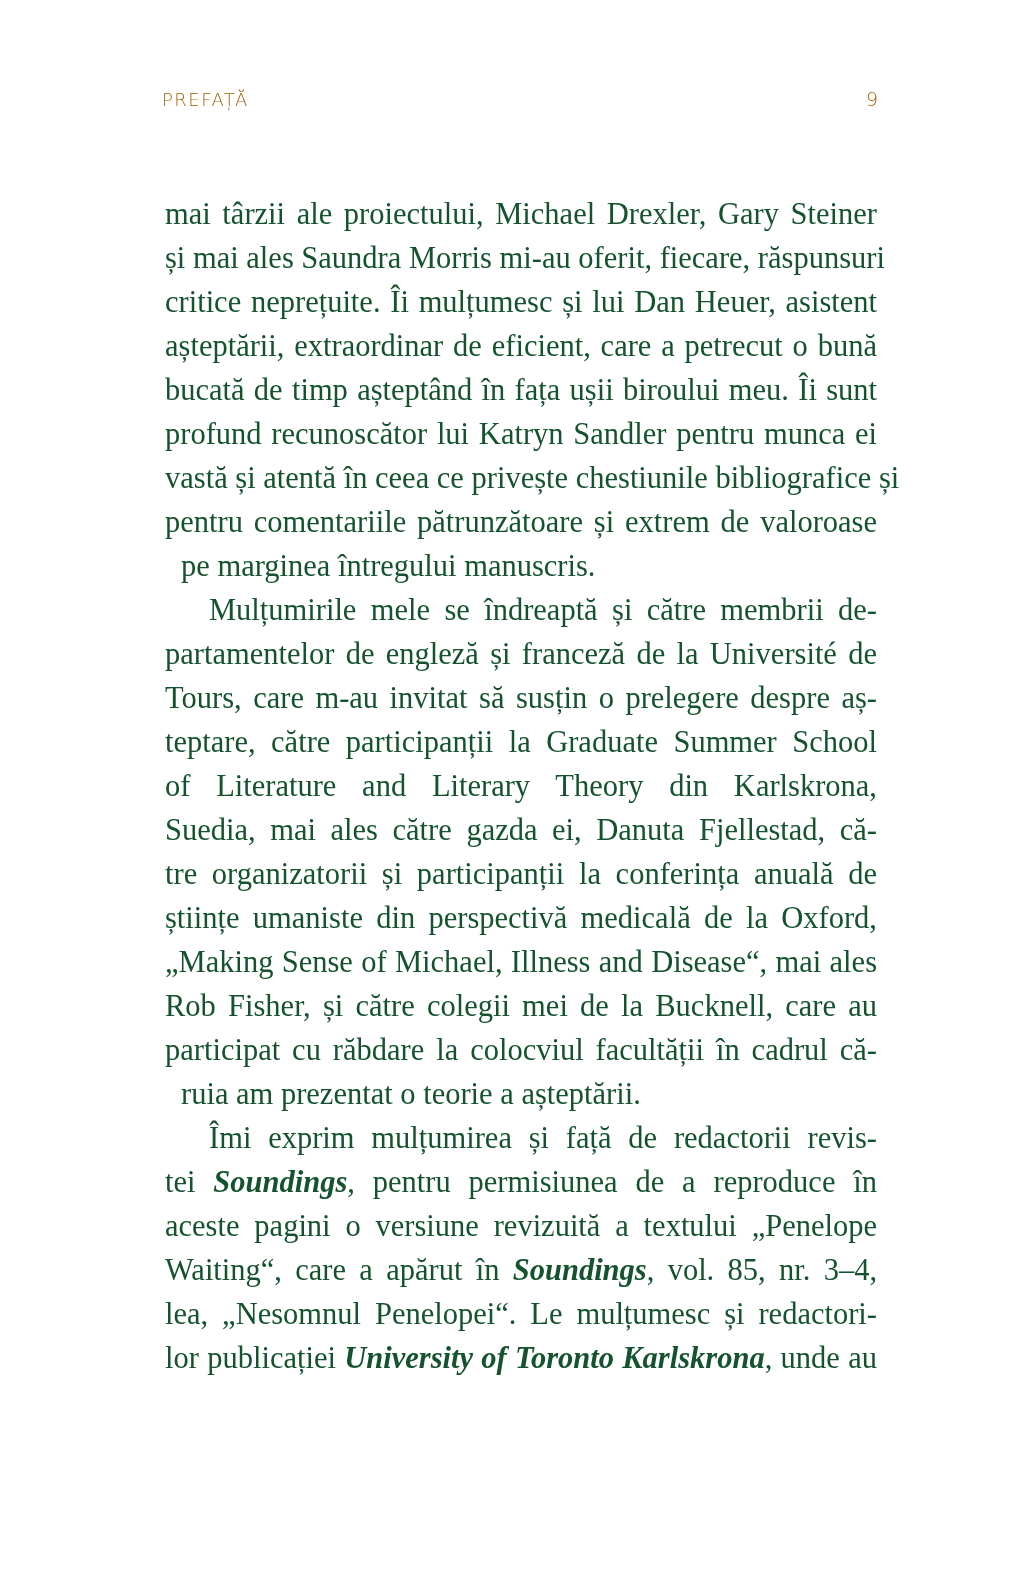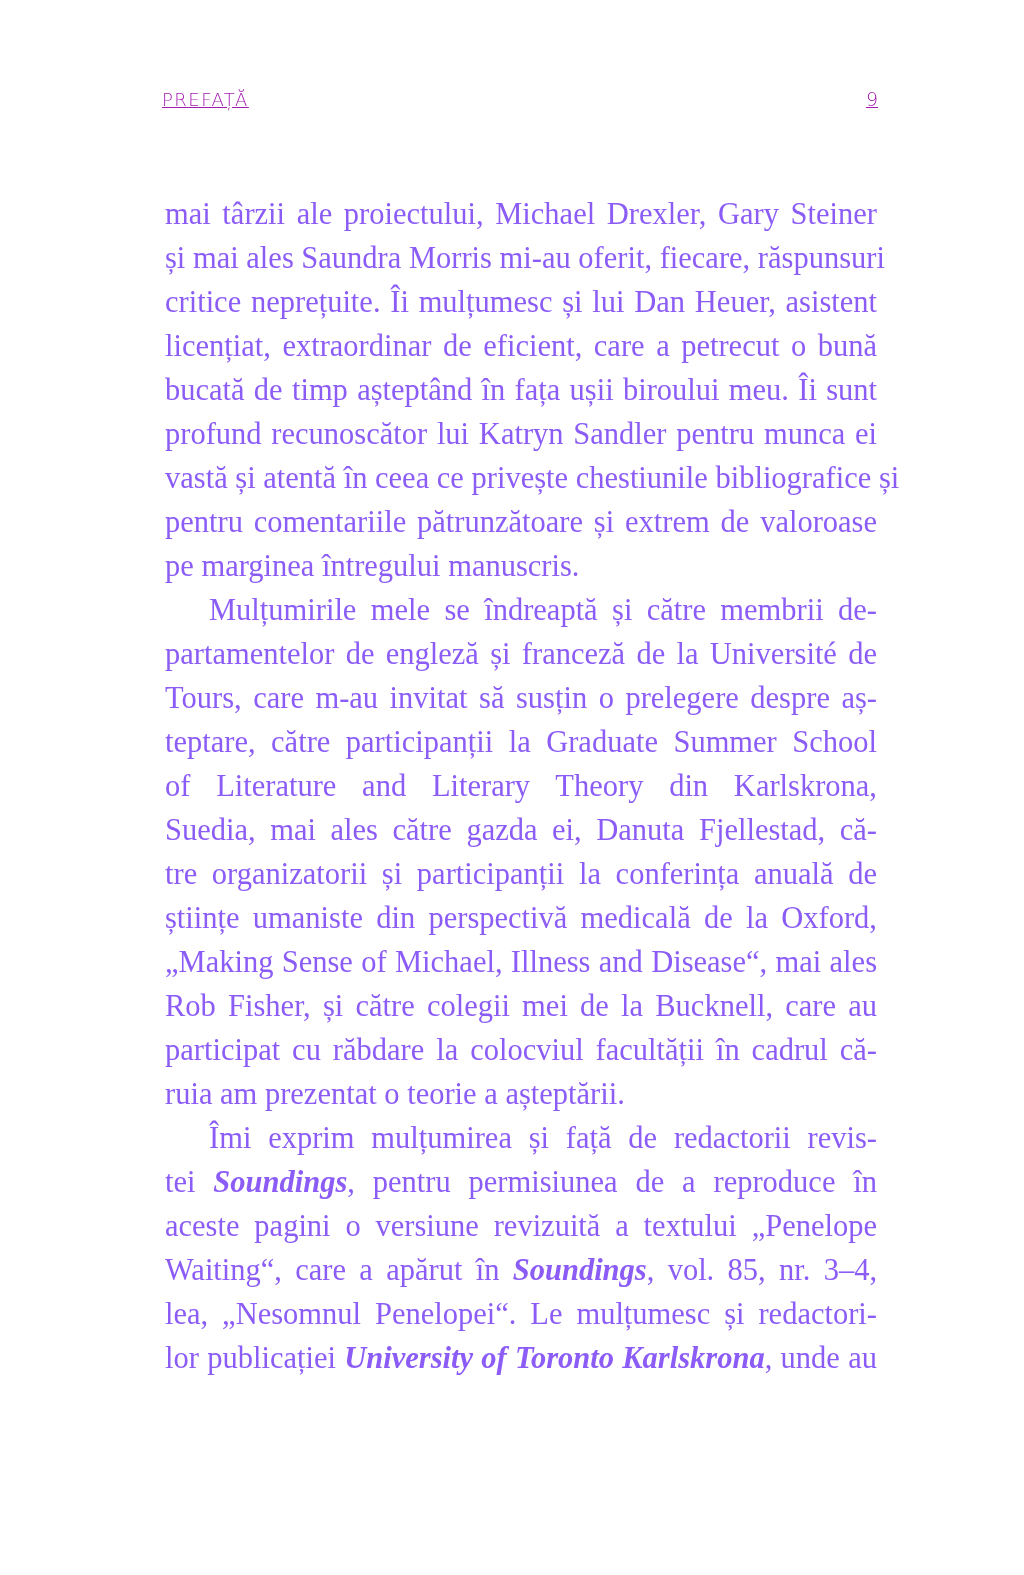--- a/index.html
+++ b/index.html
@@ -20,46 +20,46 @@
       left: 162px;
       width: 716px;
       height: 26px;
       display: flex;
       justify-content: space-between;
       align-items: center;
       font-family: "DejaVu Sans", sans-serif;
       font-weight: 300;
       font-size: 18px;
       letter-spacing: 1.5px;
-      color: #a21caf;
-      text-decoration: underline;
+      color: #a16207;
     }
     .running-head .page-number {
       letter-spacing: 0;
       font-size: 19px;
     }
     .page-body {
       position: absolute;
       top: 192px;
       left: 165px;
       width: 712px;
       font-family: "Liberation Serif", "DejaVu Serif", serif;
       font-size: 30.5px;
       line-height: 44px;
-      color: #8b5cf6;
+      color: #14532d;
     }
     .line {
       display: block;
       height: 44px;
       white-space: nowrap;
       text-align: justify;
       text-align-last: justify;
     }
     .line.last {
       text-align-last: left;
+      margin-left: 16px;
     }
     .line.indent {
       padding-left: 44px;
     }
     .line em {
       font-style: italic;
       font-weight: bold;
     }
   </style>
 </head>
@@ -69,21 +69,21 @@
   <span>PREFAȚĂ</span>
   <span class="page-number">9</span>
 </header>
 
 <main class="page-body">
 
   <div>
     <span class="line">mai târzii ale proiectului, Michael Drexler, Gary Steiner</span>
     <span class="line">și mai ales Saundra Morris mi-au oferit, fiecare, răspunsuri</span>
     <span class="line">critice neprețuite. Îi mulțumesc și lui Dan Heuer, asistent</span>
-    <span class="line">licențiat, extraordinar de eficient, care a petrecut o bună</span>
+    <span class="line">așteptării, extraordinar de eficient, care a petrecut o bună</span>
     <span class="line">bucată de timp așteptând în fața ușii biroului meu. Îi sunt</span>
     <span class="line">profund recunoscător lui Katryn Sandler pentru munca ei</span>
     <span class="line">vastă și atentă în ceea ce privește chestiunile bibliografice și</span>
     <span class="line">pentru comentariile pătrunzătoare și extrem de valoroase</span>
     <span class="line last">pe marginea întregului manuscris.</span>
   </div>
 
   <div>
     <span class="line indent">Mulțumirile mele se îndreaptă și către membrii de-</span>
     <span class="line">partamentelor de engleză și franceză de la Université de</span>

